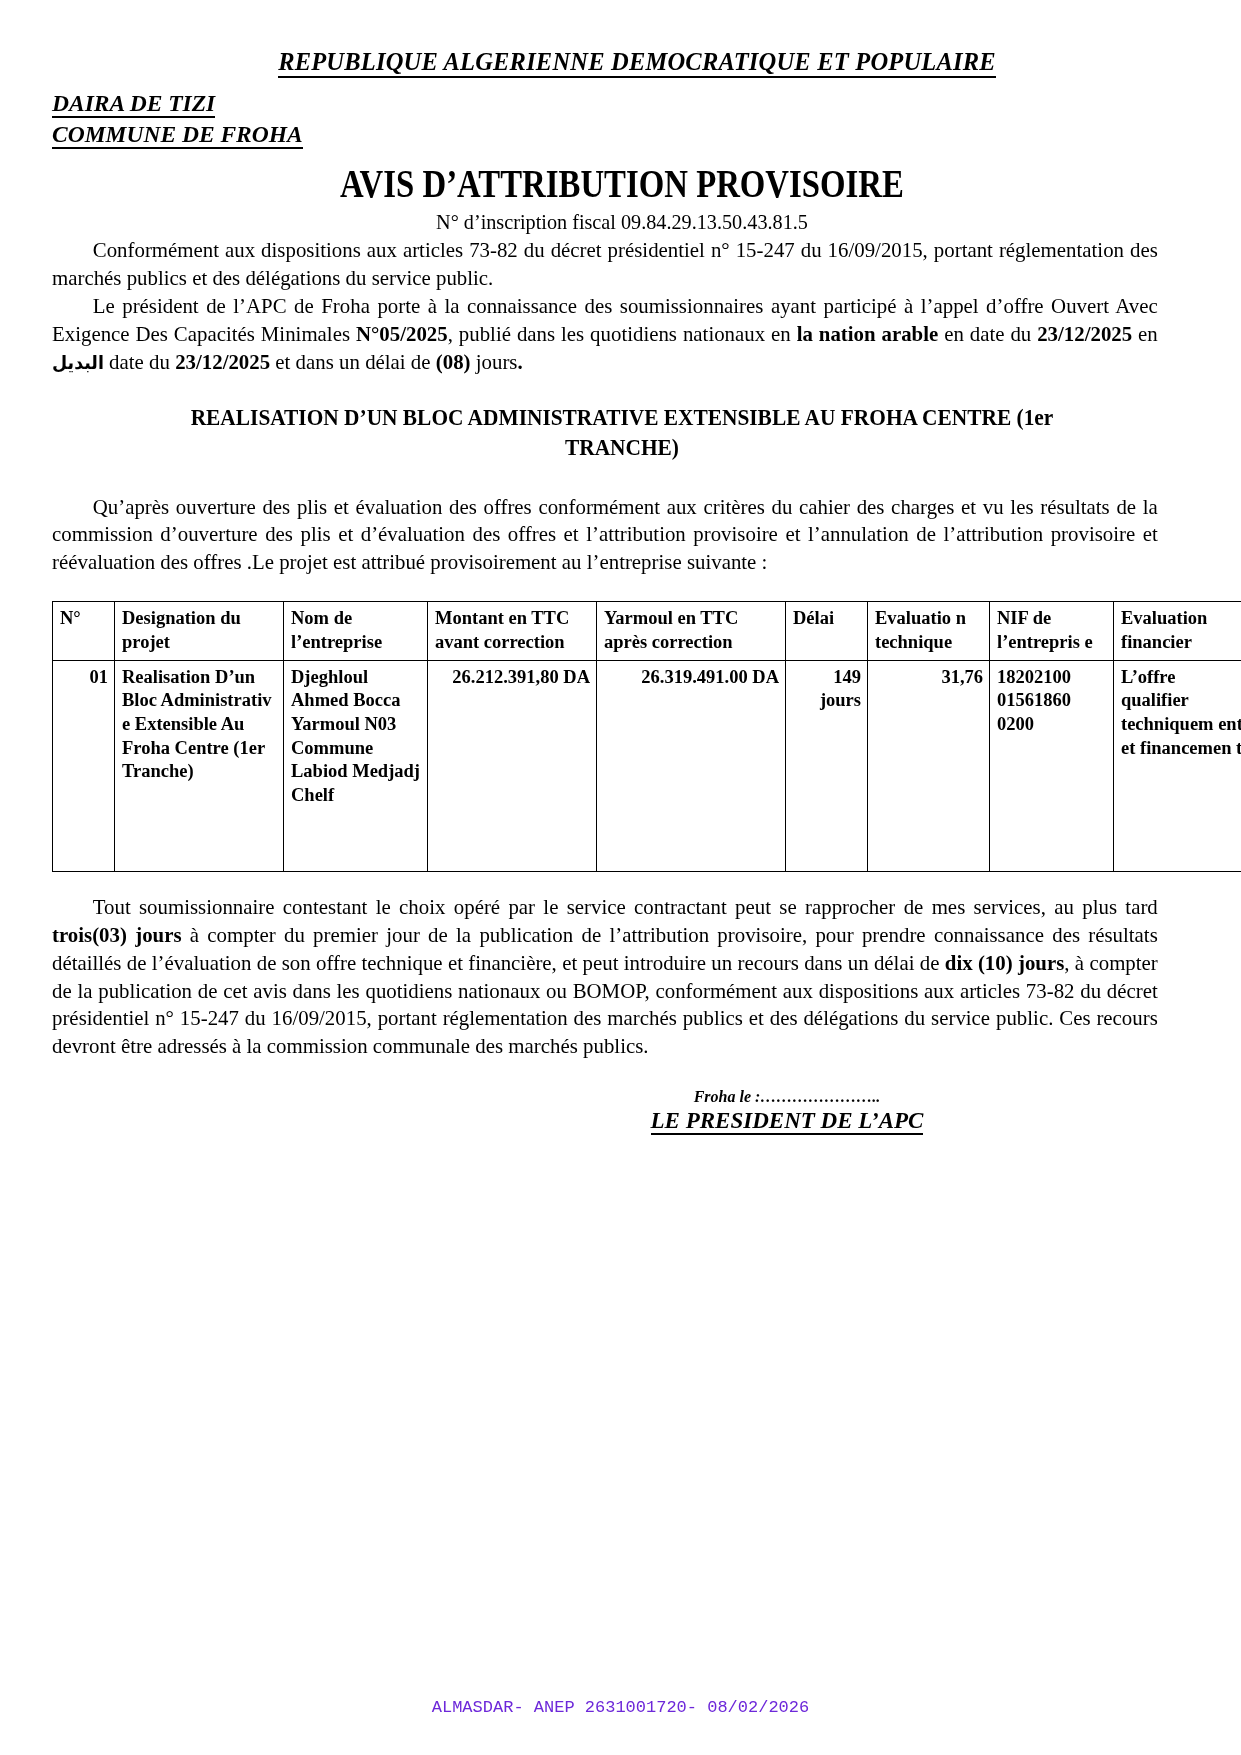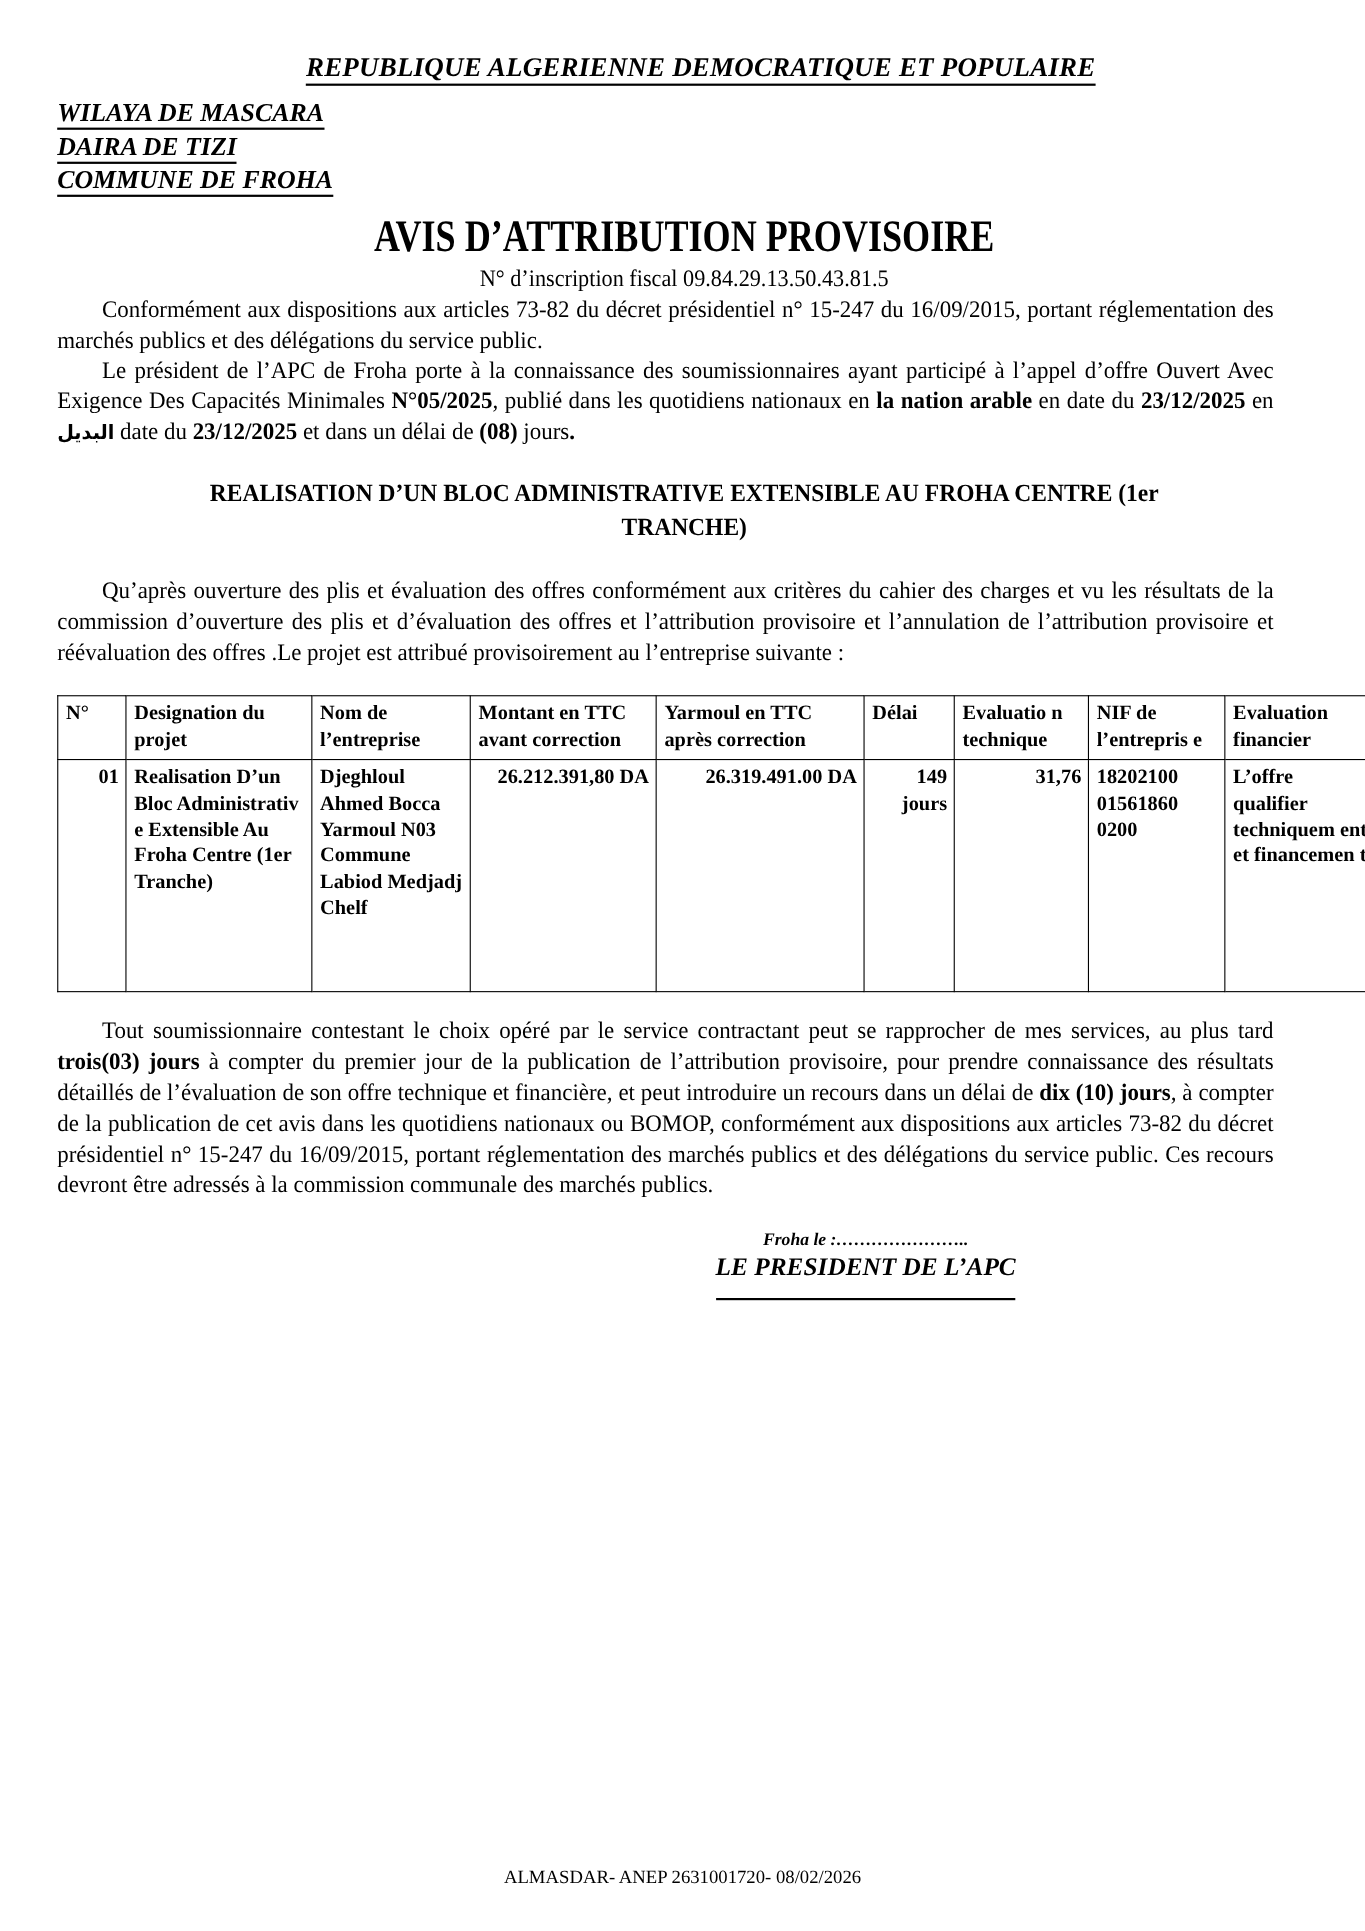--- a/index.html
+++ b/index.html
@@ -156,49 +156,46 @@
   }
   .sign-title {
     font-weight: bold;
     font-style: italic;
     font-size: 23px;
     line-height: 1.25;
     white-space: nowrap;
   }
   .sign-title span.u {
     border-bottom: 2.5px solid #000;
-    padding-bottom: 16px;
+    padding-bottom: 0;
   }
 
   
   .page-footer {
     position: absolute;
     left: 0;
     bottom: 38px;
     width: 1241px;
     text-align: center;
-    font-family: Liberation Serif, serif;
+    font-family: Liberation Mono, monospace;
     font-size: 17px;
-    color: #000000;
+    color: #6d28d9;
   }
 </style>
 </head>
 <body>
 
 <div class="page">
   <div class="content">
 
     <div class="republic">
       <span>REPUBLIQUE ALGERIENNE DEMOCRATIQUE ET POPULAIRE</span>
     </div>
 
     <div class="admin-lines">
-      <div class="admin-line">
-        <span class="u">WILAYA DE MASCARA</span>
-      </div>
       <div class="admin-line">
         <span class="u">DAIRA DE TIZI</span>
       </div>
       <div class="admin-line">
         <span class="u">COMMUNE DE FROHA</span>
       </div>
     </div>
 
     <div class="doc-title">AVIS D’ATTRIBUTION PROVISOIRE</div>
     <div class="fiscal">N° d’inscription  fiscal  09.84.29.13.50.43.81.5</div>

